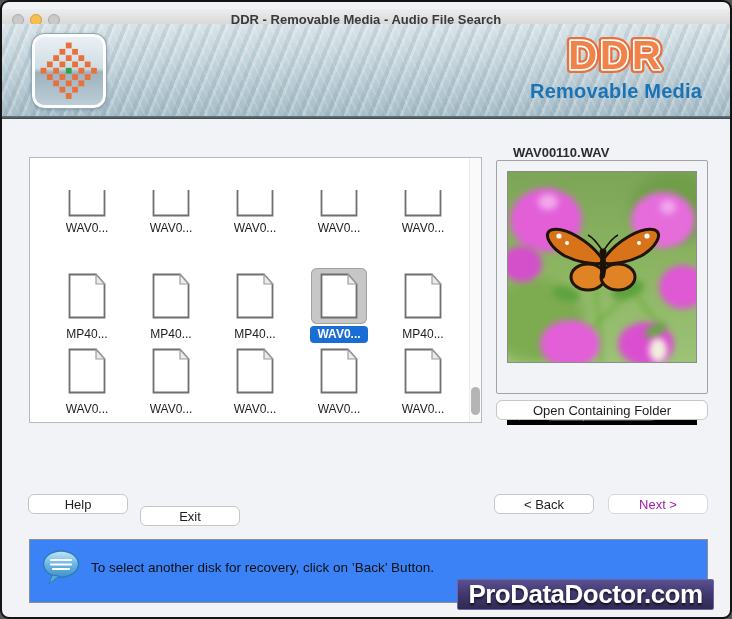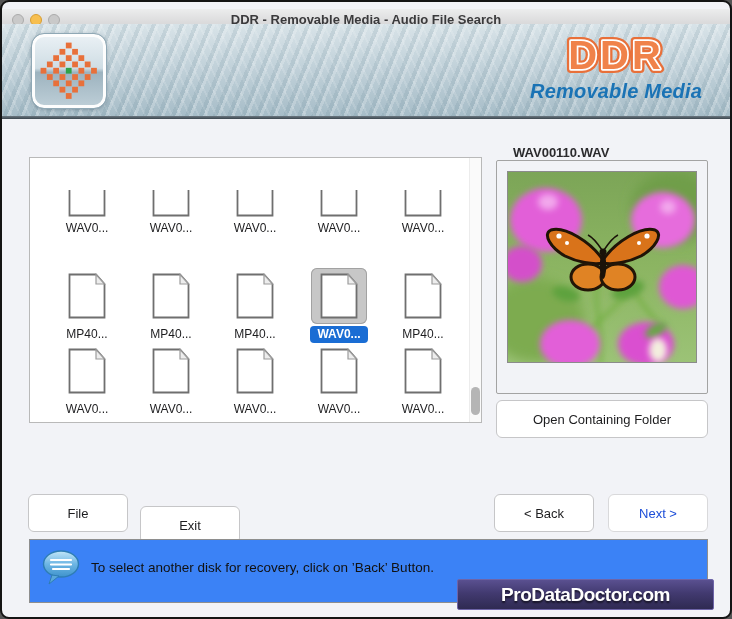--- a/index.html
+++ b/index.html
@@ -38,21 +38,21 @@
   }
   .app-logo {
     position:absolute; left:30px; top:10px; width:74px; height:74px;
     border-radius:12px; background:linear-gradient(180deg,#e9f0f4 0%,#cfdde4 46%,#9db3bf 52%,#bccdd6 100%);
     border:3px solid #fdfdfd; outline:1px solid #8fa8b5;
     box-shadow:0 1px 4px rgba(40,60,75,.45);
     display:flex; align-items:center; justify-content:center;
   }
   .header-right { position:absolute; right:14px; top:6px; width:200px; text-align:center; }
   .brand-svg { display:block; margin:0 auto; }
-  .subtitle { font-size:20px; font-weight:bold; color:#1a73b5; margin-top:0px; letter-spacing:.2px;font-style:italic; }
+  .subtitle { font-size:20px; font-weight:bold; color:#1a73b5; margin-top:0px; letter-spacing:.2px; }
   
   .content { position:absolute; left:0; top:117px; right:0; bottom:0; }
   
   .file-grid {
     position:absolute; left:27px; top:38px; width:453px; height:266px;
     background:#fff; border:1px solid #b9b9b9; overflow:hidden; padding-left:15px;
   }
   .grid-row { display:flex; }
   .grid-row.partial { margin-top:0; }
   .grid-row:nth-child(2) { margin-top:32px; }
@@ -98,25 +98,25 @@
   .slider-track {
     flex:1; height:13px; border-radius:7px; background:#050505;
     border:1px solid #3f3f3f; position:relative;
   }
   .slider-thumb {
     position:absolute; left:30%; top:1px; width:9px; height:9px;
     background:#c2c2c2; transform:rotate(45deg);
   }
   
   .btn {
-    position:absolute; height:38px; background:#fff; border:1px solid #c6c6c8;
+    position:absolute; height:20px; background:#fff; border:1px solid #c6c6c8;
     border-radius:6px; font-size:13px; color:#1d1d1f; font-family:"Liberation Sans",sans-serif;
     display:flex; align-items:center; justify-content:center; cursor:default;
   }
-  .btn.disabled { color:#1d4ed8; border-color:#d9d9db; }
+  .btn.disabled { color:#a21caf; border-color:#d9d9db; }
   .btn-open  { left:494px; top:281px; width:212px; }
   .btn-help  { left:26px;  top:375px; width:100px; }
   .btn-exit  { left:138px; top:387px; width:100px; }
   .btn-back  { left:492px; top:375px; width:100px; }
   .btn-next  { left:606px; top:375px; width:100px; }
   
   .footer-box {
     position:absolute; left:27px; top:420px; width:679px; height:64px;
     background:#3b82f6; border:1px solid #8e8e8e;
   }
@@ -124,21 +124,21 @@
   .footer-msg {
     position:absolute; left:61px; top:20px; font-size:13.5px; color:#111;
   }
   .banner {
     position:absolute; left:455px; top:460px; width:257px; height:31px;
     background:linear-gradient(180deg,#5a5090 0%,#423a70 45%,#2f2a52 100%);
     border:1px solid #6e64a8; border-radius:2px;
     display:flex; align-items:center; justify-content:center;
   }
   .banner-text {
-    font-size:19px; font-weight:bold; color:#fff; letter-spacing:-.5px;
+    font-size:26px; font-weight:bold; color:#fff; letter-spacing:-.5px;
     text-shadow:0 2px 2px rgba(0,0,0,.65);
   }
 </style>
 </head>
 <body>
 
 <div class="window">
 
   <div class="titlebar">
     <span class="traffic t-close"></span>
@@ -405,21 +405,21 @@
             <path d="M11 0 L4 5 L11 10 Z" fill="#fff"></path>
         </svg>
         <svg width="12" height="10" viewBox="0 0 12 10">
           <path d="M1 0 L8 5 L1 10 Z" fill="#fff"></path>
             <rect x="9" y="0" width="2" height="10" fill="#fff"></rect>
         </svg>
       </div>
     </div>
 
     <button class="btn btn-open">Open Containing Folder</button>
-    <button class="btn btn-help">File</button>
+    <button class="btn btn-help">Help</button>
     <button class="btn btn-exit">Exit</button>
     <button class="btn btn-back">&lt; Back</button>
     <button class="btn btn-next disabled" aria-disabled="true">Next &gt;</button>
 
     <div class="footer-box">
       <svg class="bubble" width="40" height="38" viewBox="0 0 40 38">
         <defs>
           <linearGradient id="bub" x1="0" y1="0" x2="0" y2="1">
             <stop offset="0" stop-color="#c3e6f8"></stop>
               <stop offset=".5" stop-color="#6db6e4"></stop>

